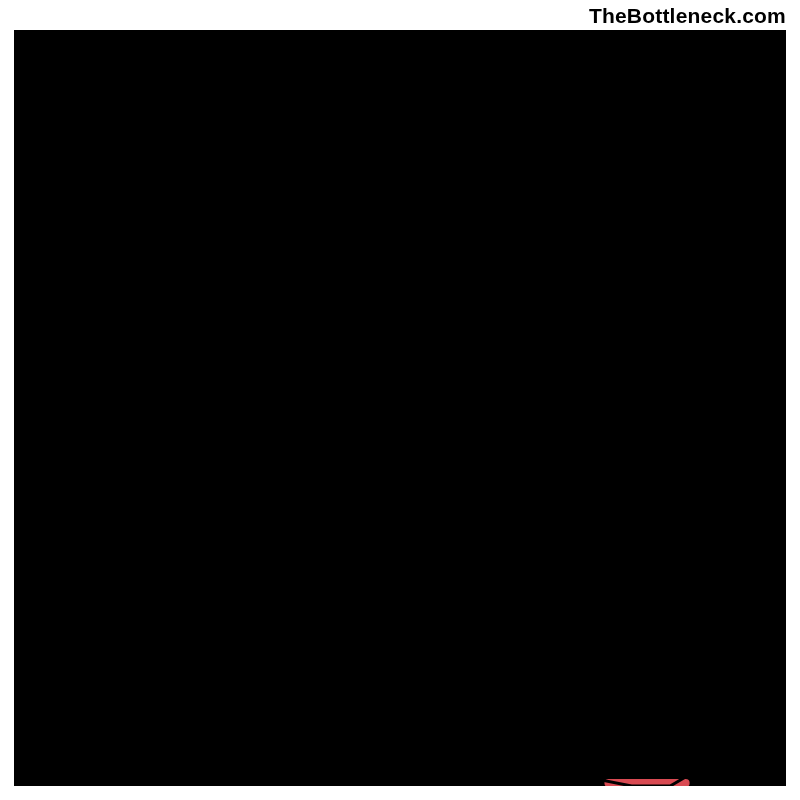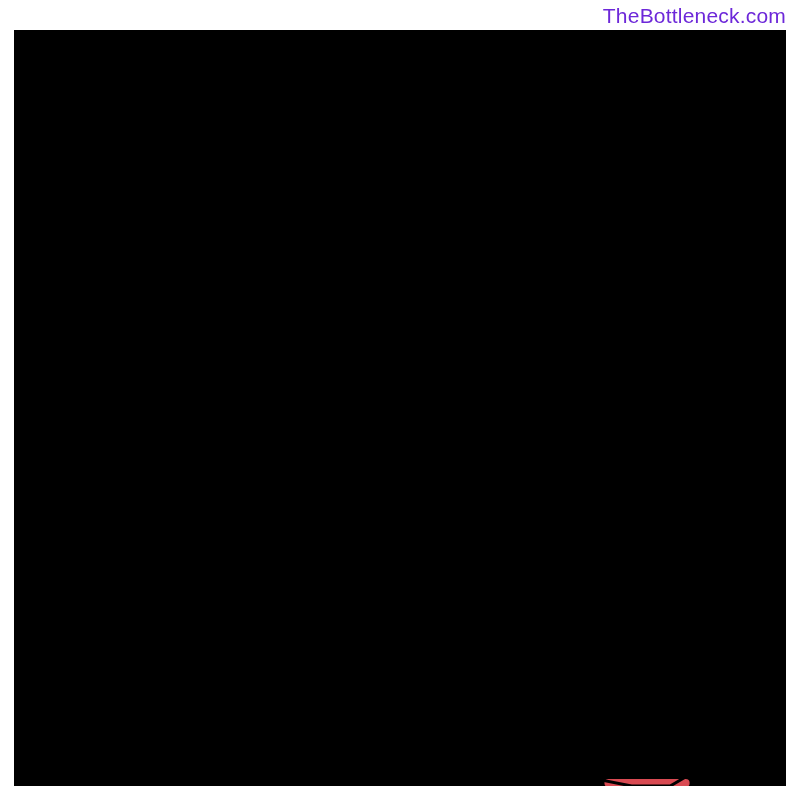--- a/index.html
+++ b/index.html
@@ -13,23 +13,23 @@
   }
   .wrap {
     position: relative;
     width: 800px;
     height: 800px;
   }
   .attribution {
     position: absolute;
     top: 4px;
     right: 14px;
-    color: #6d28d9;
+    color: #000000;
     font-size: 21px;
-    font-weight: 400;
+    font-weight: 700;
     letter-spacing: 0.2px;
   }
   .plot {
     position: absolute;
     left: 14px;
     top: 30px;
     width: 772px;
     height: 756px;
   }
   .axis-line {

